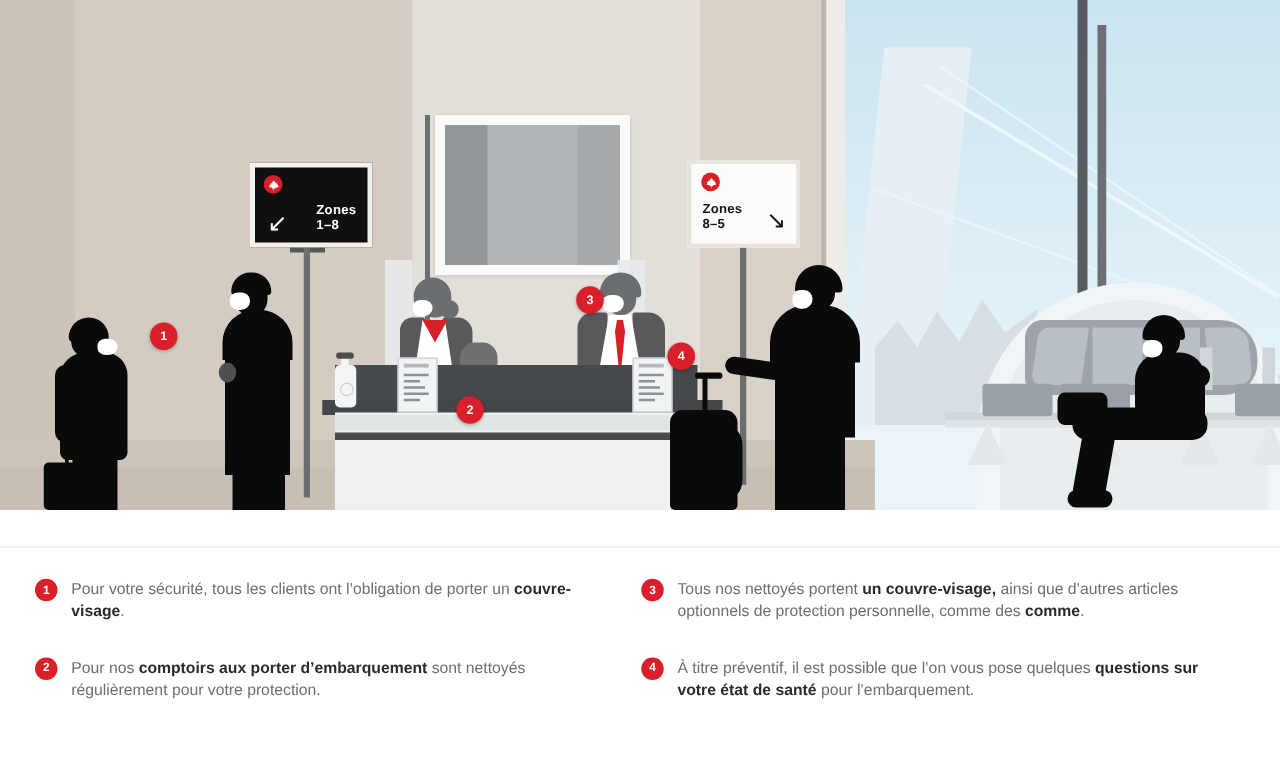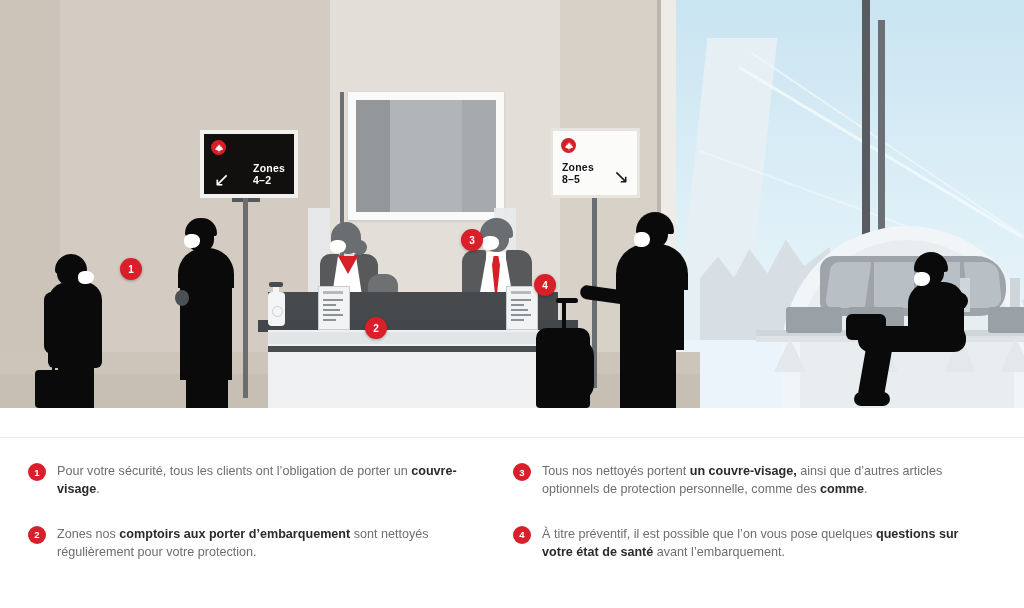--- a/index.html
+++ b/index.html
@@ -294,21 +294,21 @@
     <div class="sign-left-post"></div>
     <div class="sign sign-left">
       <span class="roundel" style="left:7px;top:6px;">
         <svg viewBox="0 0 24 24" aria-hidden="true">
           <path fill="#ffffff" d="M12 2.5l1.6 3.6 2.1-.9-.7 3.6 3.6-.7-1 2 3.4 2.3-1 1.6 2.1 1.8-6.9 1.3.5 1.9-3.3-.5.2 4.6h-1.2l.2-4.6-3.3.5.5-1.9L2.4 16l2.1-1.8-1-1.6 3.4-2.3-1-2 3.6.7-.7-3.6 2.1.9z"></path>
         </svg>
       </span>
       <span class="arrow arrow-dl">↙</span>
       <div class="sign-text">
         <div>Zones</div>
-        <div>4–2</div>
+        <div>1–8</div>
       </div>
     </div>
 
     <div class="sign-right-post"></div>
     <div class="sign sign-right">
       <span class="roundel" style="left:8px;top:7px;">
         <svg viewBox="0 0 24 24" aria-hidden="true">
           <path fill="#ffffff" d="M12 2.5l1.6 3.6 2.1-.9-.7 3.6 3.6-.7-1 2 3.4 2.3-1 1.6 2.1 1.8-6.9 1.3.5 1.9-3.3-.5.2 4.6h-1.2l.2-4.6-3.3.5.5-1.9L2.4 16l2.1-1.8-1-1.6 3.4-2.3-1-2 3.6.7-.7-3.6 2.1.9z"></path>
         </svg>
       </span>
@@ -420,29 +420,29 @@
   <div class="legend">
     <div class="legend-divider"></div>
 
     <div class="col col-left">
       <div class="item">
         <div class="badge">1</div>
         <div class="itxt"><span>Pour votre sécurité, tous les clients ont l’obligation de porter un </span><b>couvre-visage</b><span>.</span></div>
       </div>
       <div class="item">
         <div class="badge">2</div>
-        <div class="itxt"><span>Zones nos </span><b>comptoirs aux porter d’embarquement</b><span> sont nettoyés régulièrement pour votre protection.</span></div>
+        <div class="itxt"><span>Pour nos </span><b>comptoirs aux porter d’embarquement</b><span> sont nettoyés régulièrement pour votre protection.</span></div>
       </div>
     </div>
 
     <div class="col col-right">
       <div class="item">
         <div class="badge">3</div>
         <div class="itxt"><span>Tous nos nettoyés portent </span><b>un couvre-visage,</b><span> ainsi que d’autres articles optionnels de protection personnelle, comme des </span><b>comme</b><span>.</span></div>
       </div>
       <div class="item">
         <div class="badge">4</div>
-        <div class="itxt"><span>À titre préventif, il est possible que l’on vous pose quelques </span><b>questions sur votre état de santé</b><span> avant l’embarquement.</span></div>
+        <div class="itxt"><span>À titre préventif, il est possible que l’on vous pose quelques </span><b>questions sur votre état de santé</b><span> pour l’embarquement.</span></div>
       </div>
     </div>
   </div>
 
 </div>
 
 </body></html>

